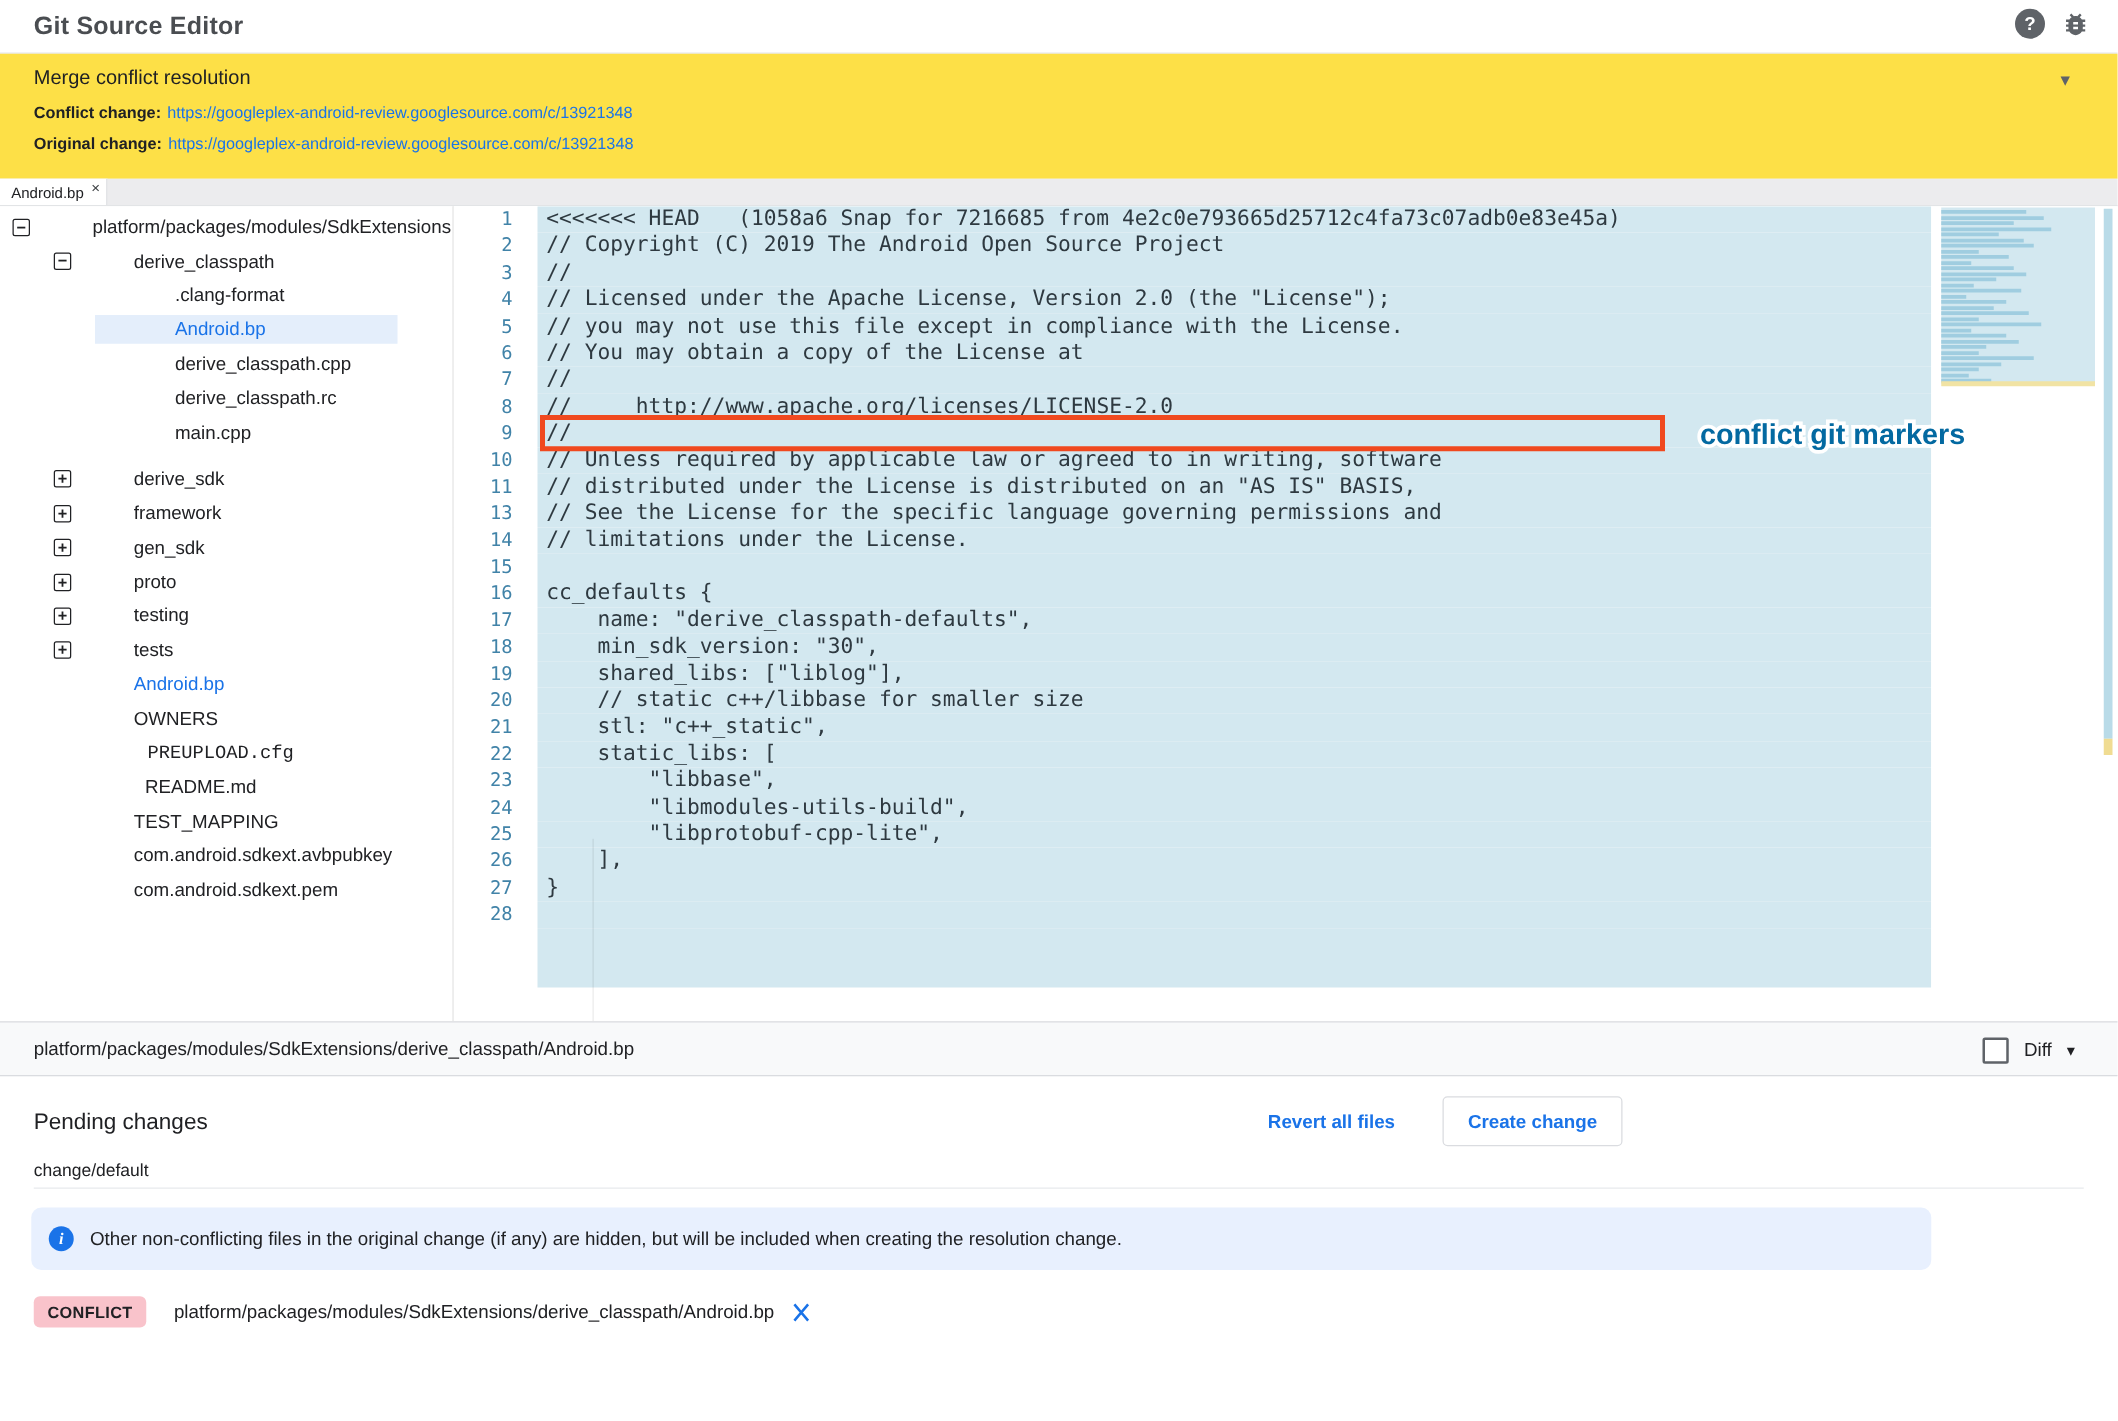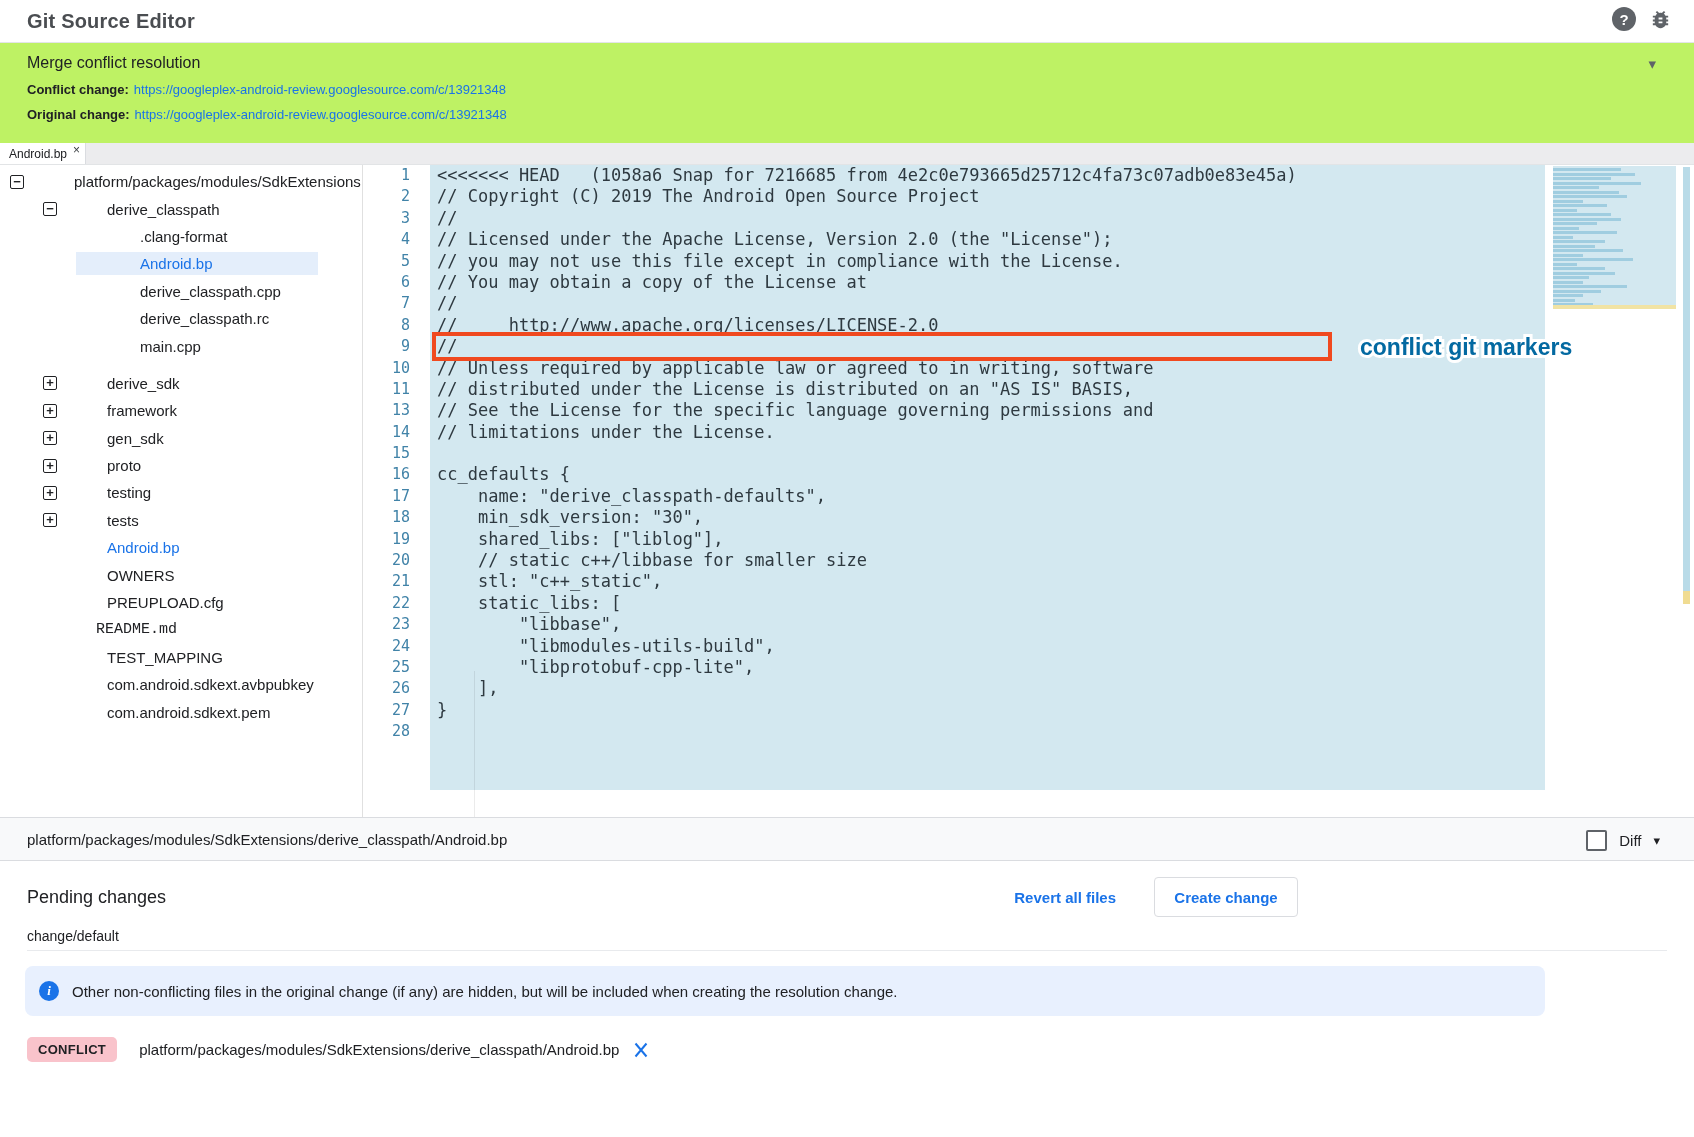--- a/index.html
+++ b/index.html
@@ -10,21 +10,21 @@
   }
   
   #header{position:absolute;left:0;top:0;width:1694px;height:42px;background:#fff;
     border-bottom:1px solid #e3e5e8;display:flex;align-items:center;}
   #header .title{margin-left:27px;font-size:20px;font-weight:600;color:#4a4d51;letter-spacing:.2px;}
   #header .hdr-icons{position:absolute;right:22px;top:7px;display:flex;gap:13px;align-items:center;}
   .help-circ{width:24px;height:24px;border-radius:50%;background:#5f6368;color:#fff;
     font-size:15px;font-weight:700;display:flex;align-items:center;justify-content:center;cursor:pointer;}
   .bug-svg{width:23px;height:23px;fill:#5f6368;cursor:pointer;}
   
-  #merge-panel{position:absolute;left:0;top:43px;width:1694px;height:100px;background:#bef264;}
+  #merge-panel{position:absolute;left:0;top:43px;width:1694px;height:100px;background:#fde047;}
   #merge-panel .mtitle{position:absolute;left:27px;top:11px;font-size:16px;color:#202124;}
   #merge-panel .mcaret{position:absolute;right:38px;top:12px;font-size:15px;color:#5f6368;cursor:pointer;}
   .mrow{position:absolute;left:27px;font-size:13px;font-weight:600;color:#202124;text-align:right;}
   .mrow a{font-weight:400;color:#1a73e8;text-decoration:none;cursor:pointer;margin-left:5px;}
   
   #tabstrip{position:absolute;left:0;top:143px;width:1694px;height:21px;background:#ececee;
     border-bottom:1px solid #e2e4e6;}
   .tab{position:absolute;left:0;top:0;height:21px;width:85px;background:#fff;
     border-right:1px solid #dadce0;display:flex;align-items:center;cursor:pointer;}
   .tab .tlabel{margin-left:9px;font-size:12px;color:#202124;}
@@ -218,27 +218,27 @@
           <span class="ph"></span>
           <span class="lbl">Android.bp</span>
         </span>
       </div>
       <div class="tree-row" style="padding-left: 43px;">
         <span class="inner">
           <span class="ph"></span>
           <span class="lbl">OWNERS</span>
         </span>
       </div>
-      <div class="tree-row" style="padding-left: 43px;">
+      <div class="tree-row" style="padding-left: 54px; font-family: Liberation Mono, monospace;">
         <span class="inner">
           <span class="ph"></span>
           <span class="lbl">PREUPLOAD.cfg</span>
         </span>
       </div>
-      <div class="tree-row" style="padding-left: 32px; font-family: Liberation Mono, monospace;">
+      <div class="tree-row" style="padding-left: 52px;">
         <span class="inner">
           <span class="ph"></span>
           <span class="lbl">README.md</span>
         </span>
       </div>
       <div class="tree-row" style="padding-left: 43px;">
         <span class="inner">
           <span class="ph"></span>
           <span class="lbl">TEST_MAPPING</span>
         </span>

